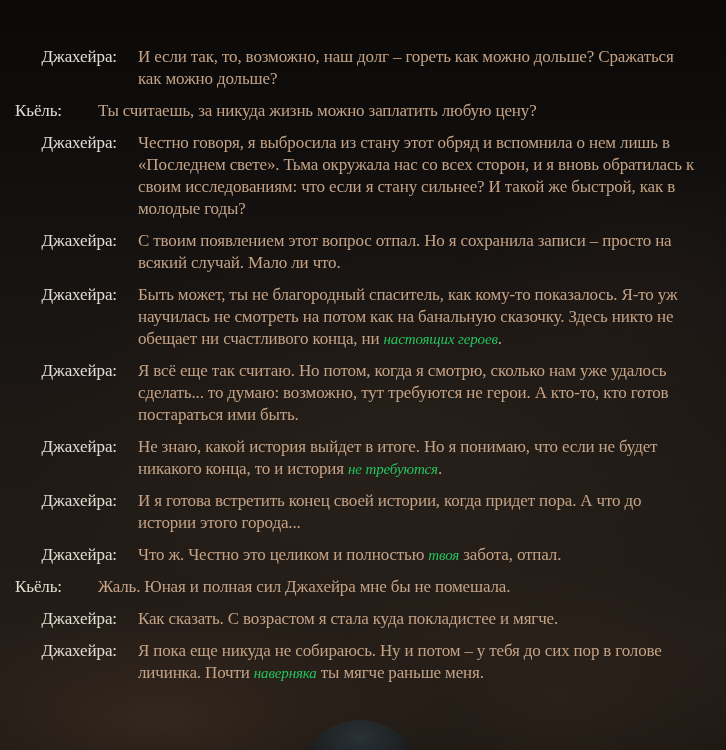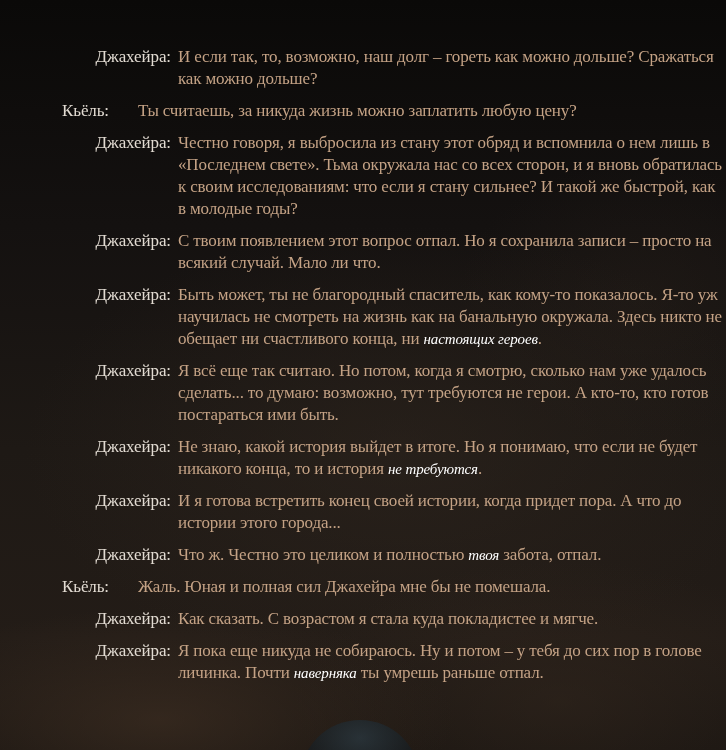--- a/index.html
+++ b/index.html
@@ -44,41 +44,40 @@
       display: flex;
       align-items: flex-start;
       margin-bottom: 10px;
       font-size: 17px;
       line-height: 22px;
     }
     .speaker {
       width: 138px;
       flex: 0 0 138px;
       text-align: right;
-      padding-right: 7px;
+      padding-right: 21px;
       box-sizing: border-box;
       color: #e2dbd2;
       white-space: nowrap;
       letter-spacing: -0.1px;
-      margin-left: 40px;
     }
     .speaker.short {
       width: 98px;
       flex: 0 0 98px;
       text-align: center;
     }
     .text {
       color: #c4a285;
       max-width: 560px;
       letter-spacing: -0.15px;
     }
     .text em {
       font-style: italic;
       font-size: 15px;
-      color: #ffffff;
+      color: #22c55e;
     }
   </style>
 </head>
 <body>
 
 <div class="bg">
   <div class="hill"></div>
 </div>
 
 <div class="dialog">
@@ -98,21 +97,21 @@
     <span class="text"><span>Честно говоря, я выбросила из стану этот обряд и вспомнила о нем лишь в «Последнем свете». Тьма окружала нас со всех сторон, и я вновь обратилась к своим исследованиям: что если я стану сильнее? И такой же быстрой, как в молодые годы?</span></span>
   </div>
 
   <div class="line">
     <span class="speaker">Джахейра:</span>
     <span class="text"><span>С твоим появлением этот вопрос отпал. Но я сохранила записи – просто на всякий случай. Мало ли что.</span></span>
   </div>
 
   <div class="line">
     <span class="speaker">Джахейра:</span>
-    <span class="text"><span>Быть может, ты не благородный спаситель, как кому-то показалось. Я-то уж научилась не смотреть на жизнь как на банальную окружала. Здесь никто не обещает ни счастливого конца, ни </span><em>настоящих героев</em><span>.</span></span>
+    <span class="text"><span>Быть может, ты не благородный спаситель, как кому-то показалось. Я-то уж научилась не смотреть на потом как на банальную сказочку. Здесь никто не обещает ни счастливого конца, ни </span><em>настоящих героев</em><span>.</span></span>
   </div>
 
   <div class="line">
     <span class="speaker">Джахейра:</span>
     <span class="text"><span>Я всё еще так считаю. Но потом, когда я смотрю, сколько нам уже удалось сделать... то думаю: возможно, тут требуются не герои. А кто-то, кто готов постараться ими быть.</span></span>
   </div>
 
   <div class="line">
     <span class="speaker">Джахейра:</span>
     <span class="text"><span>Не знаю, какой история выйдет в итоге. Но я понимаю, что если не будет никакого конца, то и история </span><em>не требуются</em><span>.</span></span>
@@ -133,16 +132,16 @@
     <span class="text"><span>Жаль. Юная и полная сил Джахейра мне бы не помешала.</span></span>
   </div>
 
   <div class="line">
     <span class="speaker">Джахейра:</span>
     <span class="text"><span>Как сказать. С возрастом я стала куда покладистее и мягче.</span></span>
   </div>
 
   <div class="line">
     <span class="speaker">Джахейра:</span>
-    <span class="text"><span>Я пока еще никуда не собираюсь. Ну и потом – у тебя до сих пор в голове личинка. Почти </span><em>наверняка</em><span> ты умрешь раньше отпал.</span></span>
+    <span class="text"><span>Я пока еще никуда не собираюсь. Ну и потом – у тебя до сих пор в голове личинка. Почти </span><em>наверняка</em><span> ты мягче раньше меня.</span></span>
   </div>
 
 </div>
 
 </body></html>

